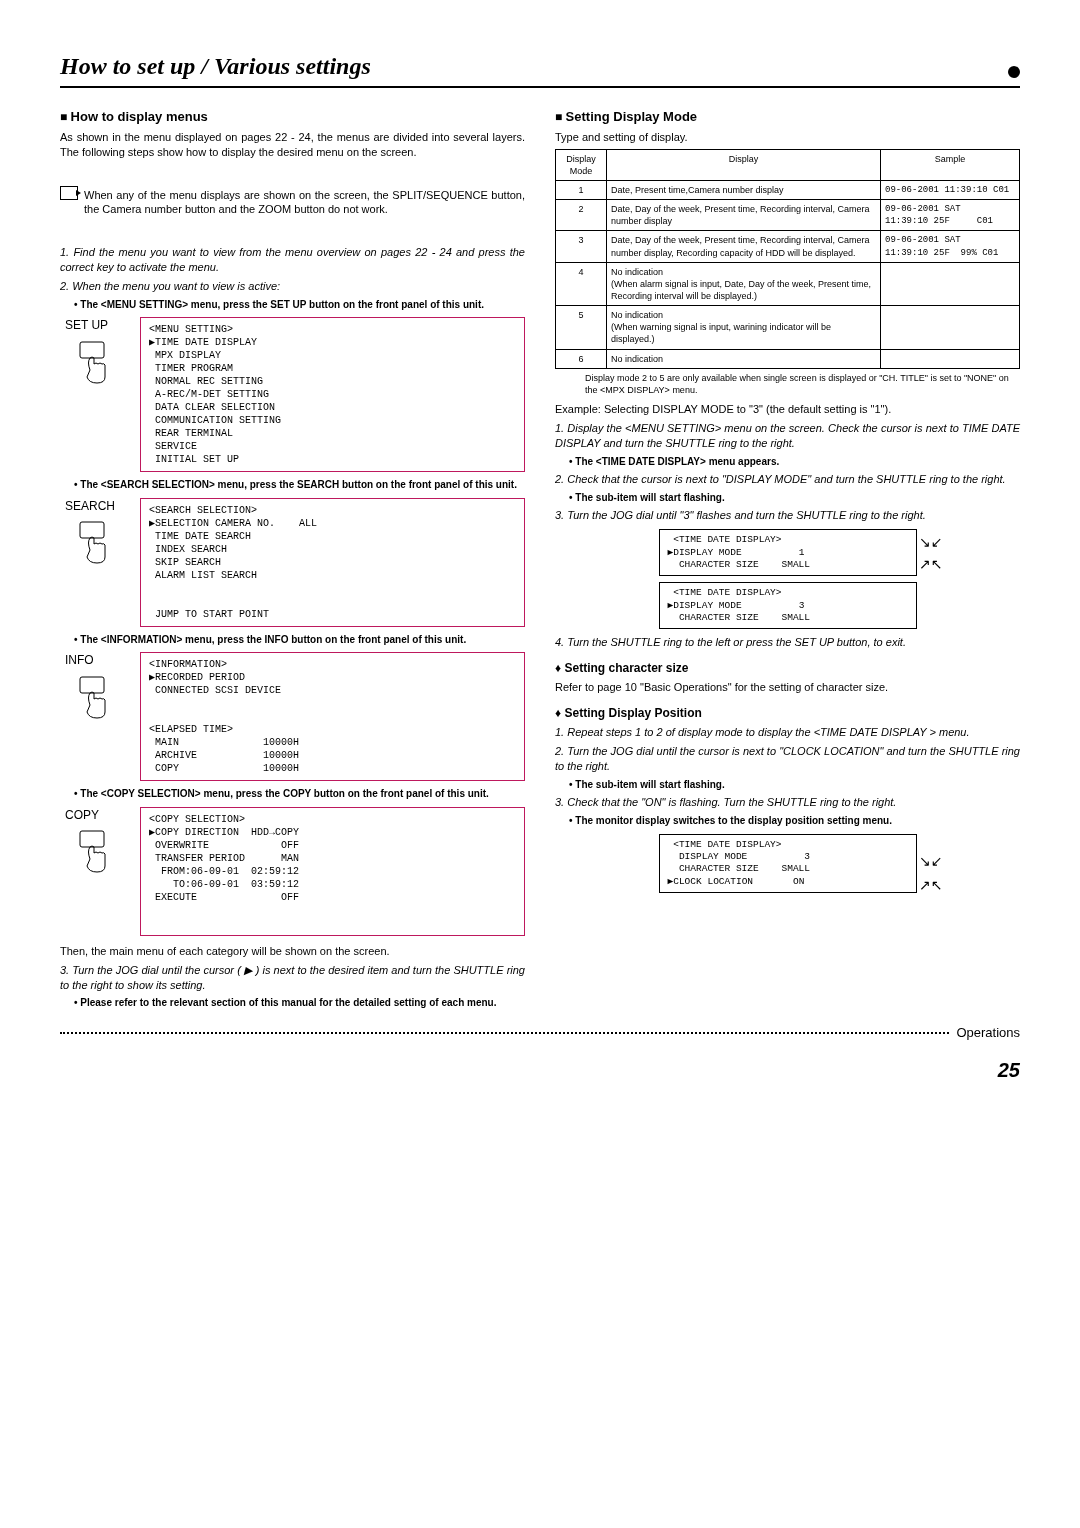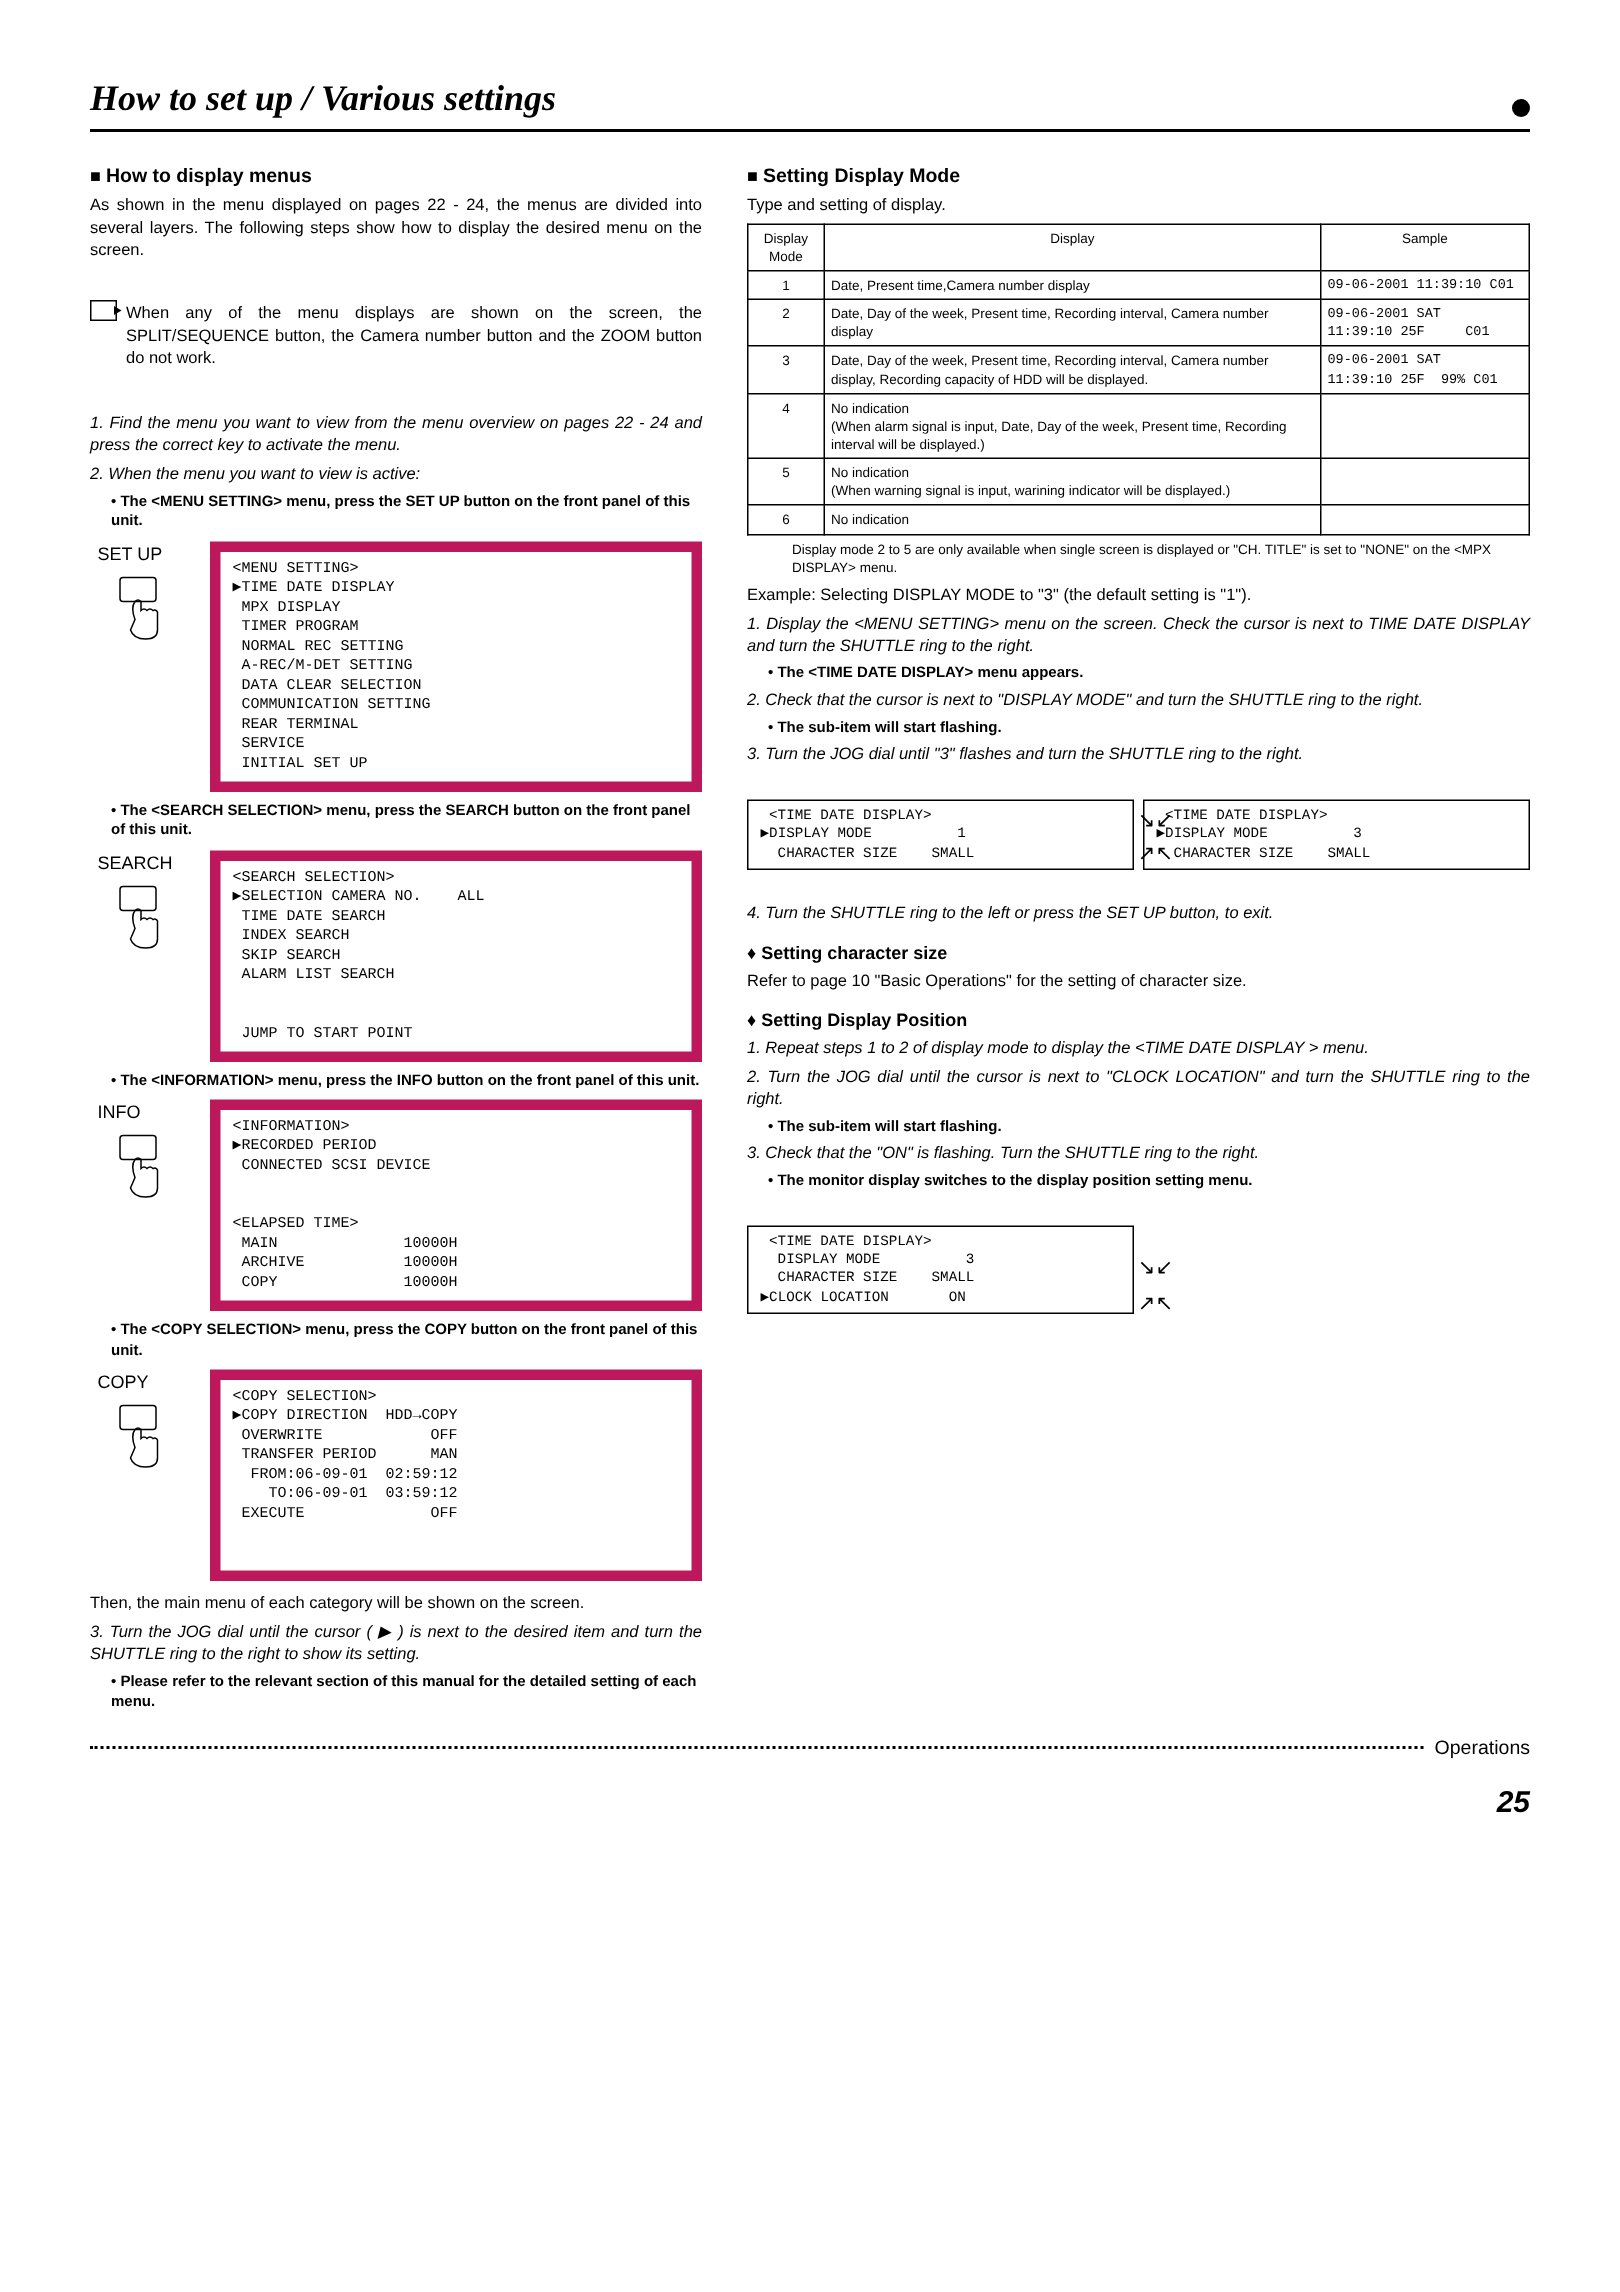--- a/index.html
+++ b/index.html
@@ -33,31 +33,31 @@
   .note-icon { width:16px; height:12px; border:1px solid #000; flex:0 0 16px; position:relative; margin-top:2px;}
   .note-icon::after{content:"";position:absolute;right:-4px;top:3px;width:0;height:0;border-top:3px solid transparent;border-bottom:3px solid transparent;border-left:5px solid #000;}
   .italic { font-style: italic; }
   .bullet { font-size:10px; font-weight:bold; margin:2px 0 2px 14px;}
   .bullet::before{content:"• ";}
   .menu-wrap { display:flex; align-items:flex-start; gap:10px; margin:6px 0;}
   .btn-label { font-size:12px; font-weight:normal; text-align:left; width:60px;}
   .btn-draw { width:50px; height:50px; margin-top:6px;}
   .btn-draw svg {width:100%;height:100%;}
   .menu-box {
-    border:7px solid #be185d; font-family: "Courier New", monospace;
+    border:1px solid #be185d; font-family: "Courier New", monospace;
     font-size:10px; padding:5px 8px; line-height:1.3; white-space:pre; flex:1;
   }
   .after-text { margin-top:8px;}
   .sub-head { font-weight:bold; font-size:12px; margin-top:10px;}
   .sub-head::before{content:"♦ ";}
   table.disp { border-collapse:collapse; width:100%; font-size:9px; margin-top:4px;}
   table.disp td, table.disp th { border:1px solid #000; padding:3px 4px; text-align:left; vertical-align:top;}
   table.disp th { font-weight:normal; background:#fff; text-align:center;}
   .tnote { font-size:9px; margin:3px 0 6px 30px;}
-  .osd-group { display:flex; gap:6px; align-items:center; margin:22px 0;}
+  .osd-group { display:flex; flex-direction:column; gap:6px; align-items:center; margin:6px 0;}
   .osd-box { border:1px solid #000; font-family:"Courier New",monospace; font-size:9.5px; padding:4px 8px; line-height:1.3; width:240px; position:relative;}
   .small-osd { width:240px;}
   .footer { margin-top:20px;}
   .dotline { border-top:2px dotted #000; margin-top:12px; display:flex; justify-content:flex-end; align-items:center; padding-top:0;}
   .dotline span {background:#fff; padding-left:6px; position:relative; top:-10px; font-size:13px;}
   .page-num { text-align:right; font-style:italic; font-weight:bold; font-size:20px; margin-top:6px;}
   .mono {font-family:"Courier New",monospace; font-size:9px;}
   .btn-col{display:flex;flex-direction:column;align-items:center;width:70px;}
 </style>
 </head>

